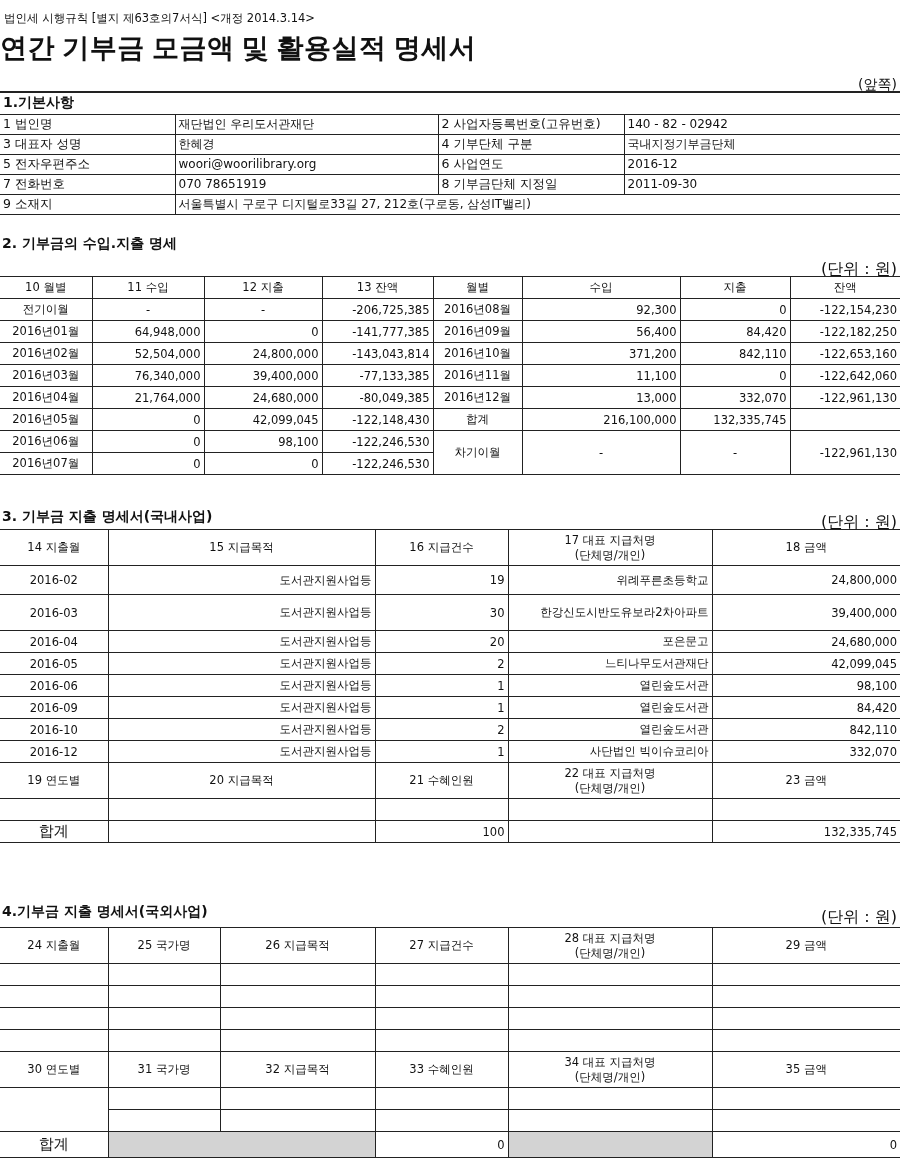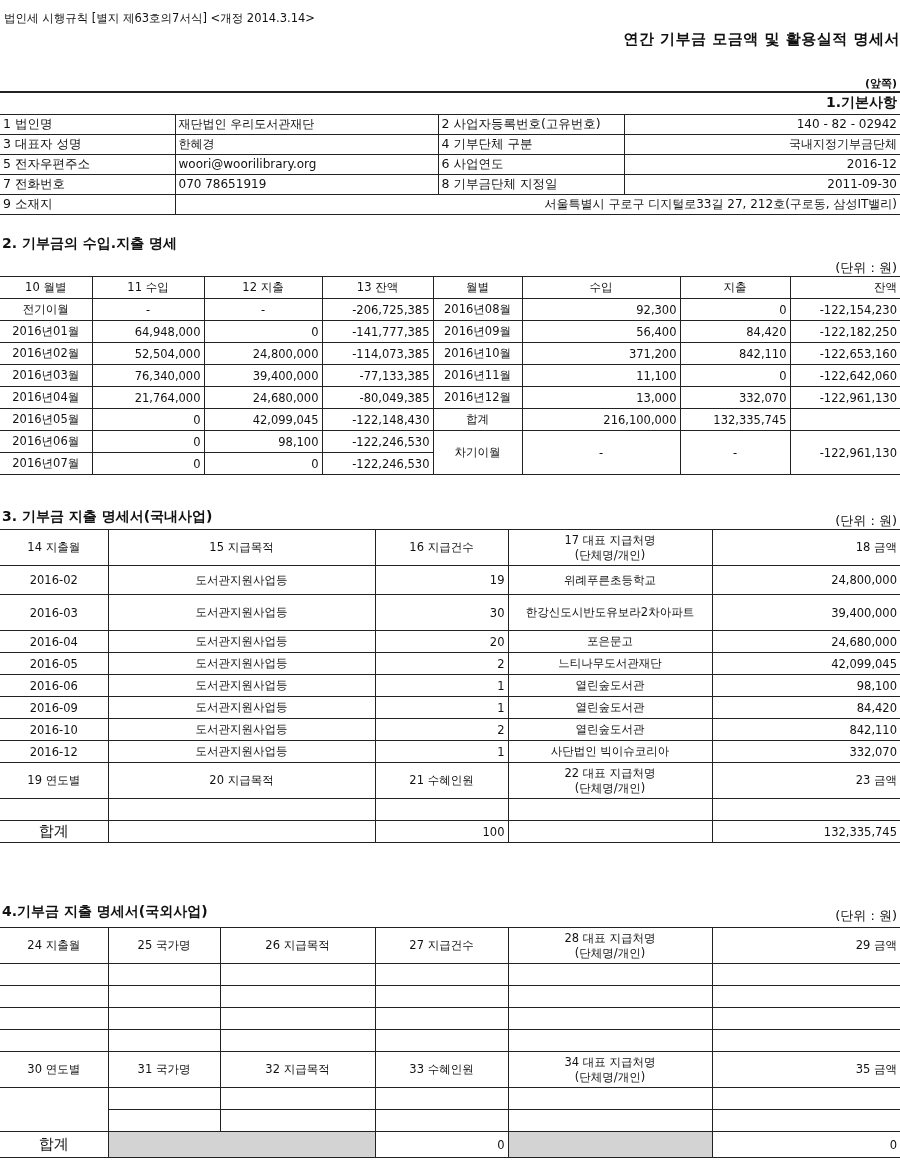--- a/index.html
+++ b/index.html
@@ -1,32 +1,32 @@
 <!DOCTYPE html>
 <html><head>
 <meta charset="utf-8">
 <style>
   * { box-sizing: border-box; margin: 0; padding: 0; }
   body { width: 900px; height: 1168px; background: #fff; font-family: "DejaVu Sans", "Liberation Sans", sans-serif; color: #111; position: relative; overflow: hidden; }
   .topnote { position: absolute; left: 4px; top: 3px; font-size: 11.5px; margin-top: 8px; }
-  .title { position: absolute; left: 0; top: 30px; width: 900px; text-align: right; font-size: 15px; font-weight: bold; letter-spacing: 0.5px; }
-  .side { position: absolute; right: 3px; top: 76px; font-size: 11px; font-weight: bold; }
-  .unit { position: absolute; right: 3px; font-size: 13px; text-align: center; }
+  .title { position: absolute; left: 0; top: 30px; width: 900px; text-align: left; font-size: 27px; font-weight: bold; letter-spacing: 0.5px; font-family: Liberation Serif, serif; }
+  .side { position: absolute; right: 3px; top: 76px; font-size: 14px; }
+  .unit { position: absolute; right: 3px; font-size: 16px; text-align: center; }
   .sec-title { position: absolute; left: 2px; font-size: 14px; font-weight: bold; margin-top: 20px; }
   table { position: absolute; left: 0; width: 900px; border-collapse: collapse; table-layout: fixed; }
   td { border: 1.5px solid #222; font-size: 11.5px; padding: 0 3px; height: 22px; overflow: hidden; white-space: nowrap; }
   .t1 td { font-size: 12px; height: 20px; }
   .t1 td.lbl { font-size: 12.5px; }
   .t1 { border-top: 2px solid #222; }
   .c { text-align: center; }
   .r { text-align: right; }
-  .l { text-align: center; }
+  .l { text-align: right; }
   .hdr td { text-align: center; }
   .noside td:first-child { border-left: none; }
-  .noside td:last-child { border-right: none; text-align: right; }
+  .noside td:last-child { border-right: none; }
   .two { white-space: normal; line-height: 15px; text-align: center; margin-left: 44px; }
   .gray { background: #d3d3d3; }
   .big { font-size: 15px; }
   .secrow td { border-left: none; border-right: none; font-size: 14px; font-weight: bold; height: 22px; }
 </style>
 </head>
 <body>
 
 <div class="topnote">법인세 시행규칙 [별지 제63호의7서식] &lt;개정 2014.3.14&gt;</div>
 <div class="title">연간 기부금 모금액 및 활용실적 명세서</div>
@@ -115,21 +115,21 @@
     <td class="r">-141,777,385</td>
     <td class="c">2016년09월</td>
     <td class="r">56,400</td>
     <td class="r">84,420</td>
     <td class="r">-122,182,250</td>
   </tr>
   <tr>
     <td class="c">2016년02월</td>
     <td class="r">52,504,000</td>
     <td class="r">24,800,000</td>
-    <td class="r">-114,073,385</td>
+    <td class="r">-143,043,814</td>
     <td class="c">2016년10월</td>
     <td class="r">371,200</td>
     <td class="r">842,110</td>
     <td class="r">-122,653,160</td>
   </tr>
   <tr>
     <td class="c">2016년03월</td>
     <td class="r">76,340,000</td>
     <td class="r">39,400,000</td>
     <td class="r">-77,133,385</td>

